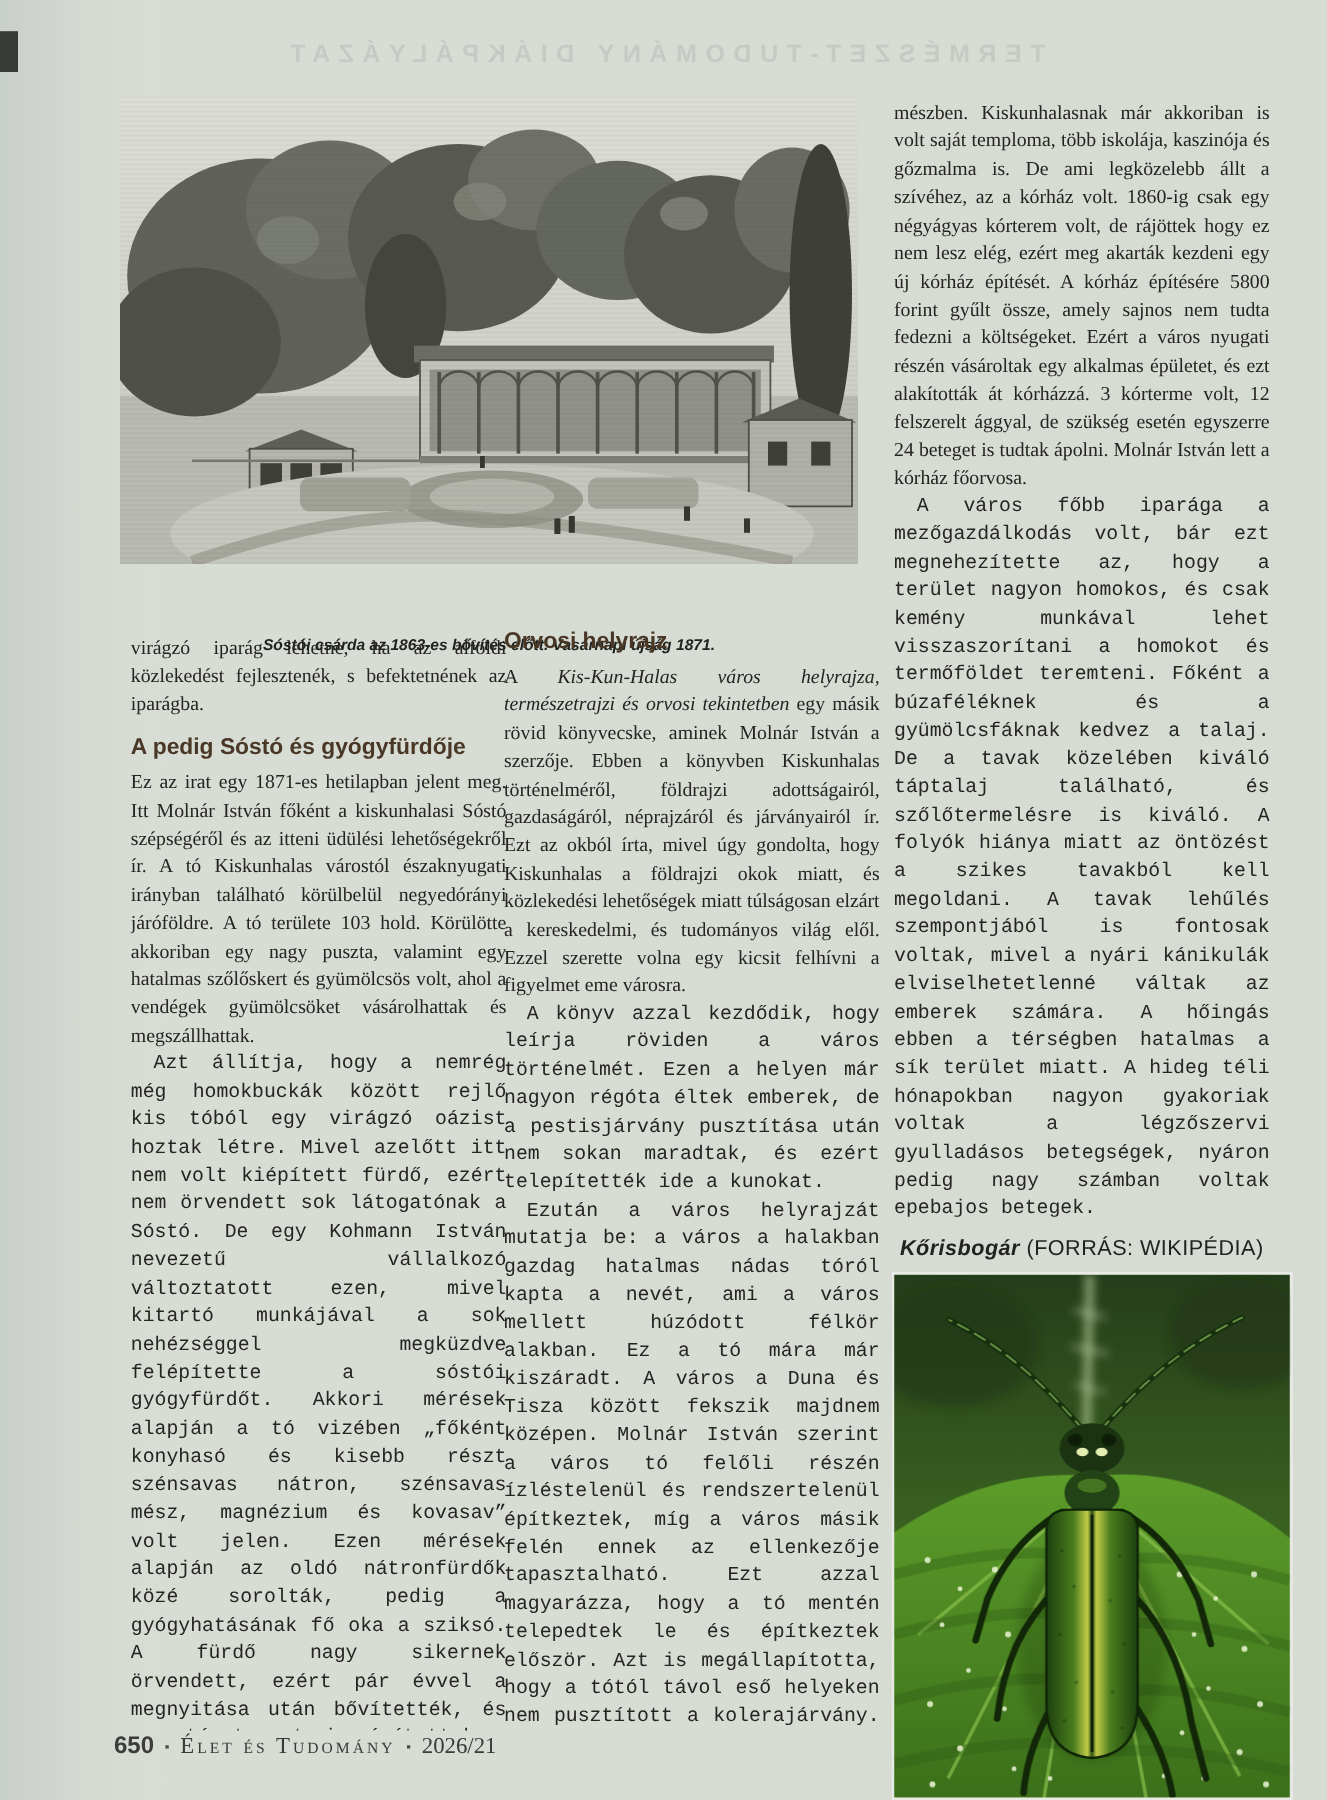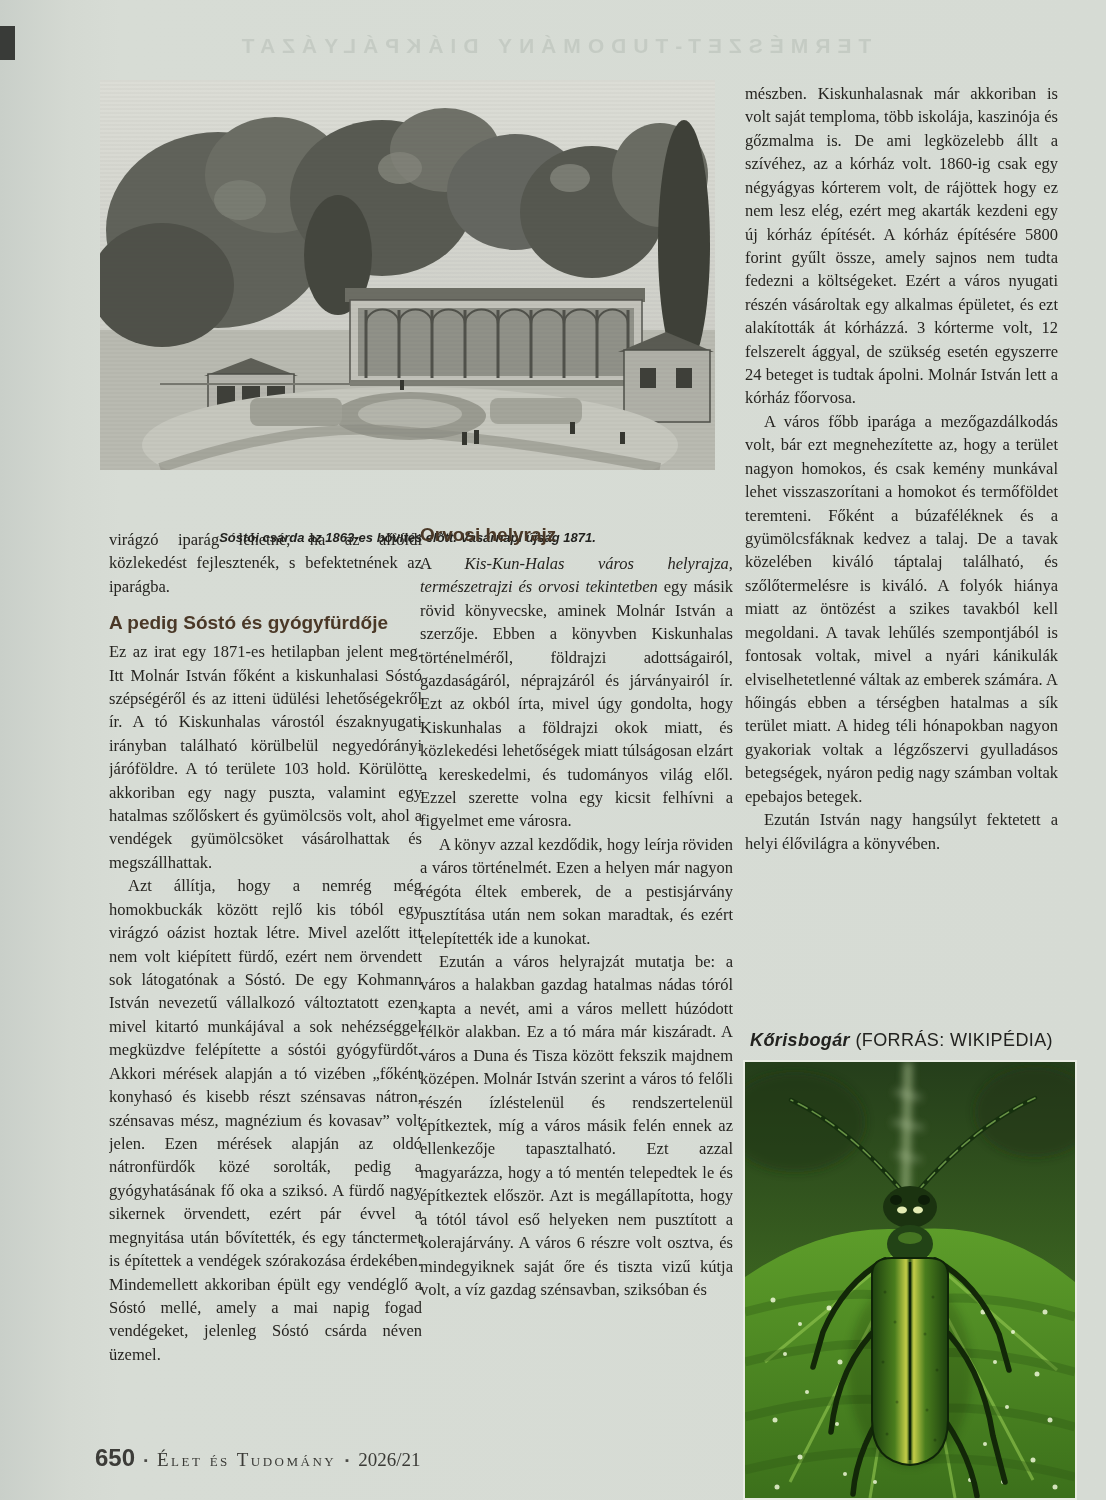--- a/index.html
+++ b/index.html
@@ -17,36 +17,36 @@
   .engraving-caption{position:absolute;left:100px;top:482px;width:615px;text-align:center;
     font-family:"Liberation Sans",sans-serif;font-style:italic;font-weight:bold;
     font-size:13px;color:#22221f;margin-top:48px;}
   
   .col{position:absolute;width:313px;color:#262420;font-size:16.5px;line-height:1.42;
     text-align:justify;overflow:hidden;}
   #col1{left:95px;top:528px;height:914px;margin-left:14px;}
   #col2{left:420px;top:524px;height:918px;}
   #col3{left:745px;top:82px;height:932px;}
   .body-p{margin:0;}
-  .body-p.indent{text-indent:1.15em;}
+  .body-p.indent{text-indent:1.15em;font-family:Liberation Mono, monospace;}
   .it{font-style:italic;}
   .col-heading{font-family:"Liberation Sans",sans-serif;font-size:19px;color:#4a3827;
     margin:14px 0 6px 0;line-height:1.15;}
   .col-heading.center{text-align:left;}
   #col2 .col-heading{margin-top:0;}
   
   .beetle-caption{position:absolute;left:745px;top:1030px;width:313px;text-align:center;
     font-family:"Liberation Sans",sans-serif;font-size:18px;color:#22221f;letter-spacing:.4px;}
   .bc-title{font-weight:bold;font-style:italic;}
   .beetle{position:absolute;left:745px;top:1062px;width:330px;height:436px;margin:0;
     outline:2px solid #e9ece4;}
   .beetle svg{display:block;width:100%;height:100%;}
   
   .footer{position:absolute;left:95px;top:1444px;display:flex;align-items:baseline;gap:9px;color:#3a3a36;}
-  .footer .pg{font-family:"Liberation Sans",sans-serif;font-weight:bold;font-size:24px;color:#3c3c38;}
+  .footer .pg{font-family:"Liberation Sans",sans-serif;font-weight:bold;font-size:20px;color:#3c3c38;}
   .footer .sep{font-size:11px;position:relative;top:-2px;color:#4a4a46;}
   .footer .mag{font-variant:small-caps;font-size:19px;letter-spacing:2.5px;}
   .footer .iss{font-size:19px;}
 </style>
 </head>
 <body>
 
 <div class="page">
 
   <div class="bleed-header">TERMÉSZET-TUDOMÁNY DIÁKPÁLYÁZAT</div>

